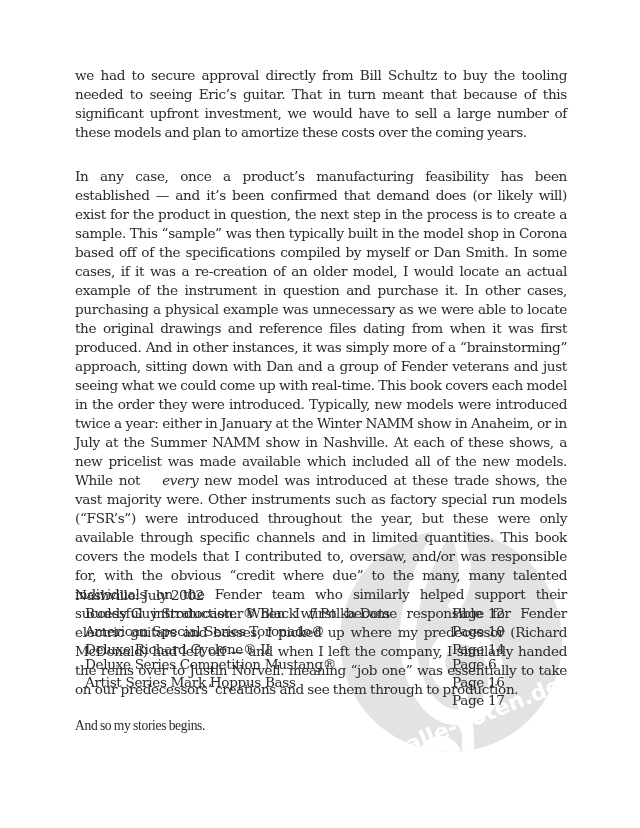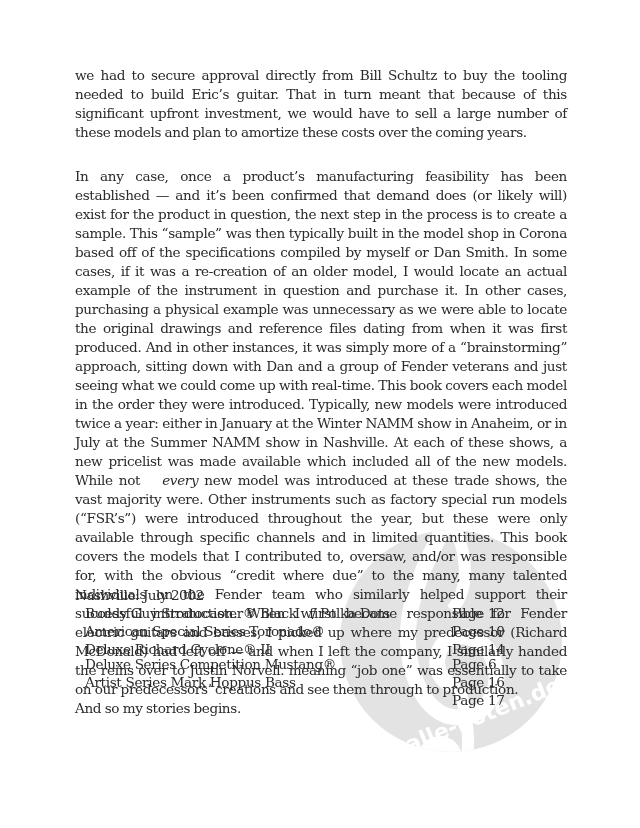--- a/index.html
+++ b/index.html
@@ -14,21 +14,21 @@
   }
   .watermark svg { position: absolute; left: 0; top: 0; }
   .page { position: absolute; left: 75px; top: 66px; width: 492px; }
   .para {
     font-size: 13.6px; line-height: 19px; text-align: justify; margin: 0;
     letter-spacing: -0.35px; word-spacing: -0.5px;
     position: relative;
   }
   .p1 { }
   .p2 { margin-top: 25px; }
-  .p3 { margin-top: 0; }
+  .p3 { margin-top: 17px; font-family: Liberation Serif, serif; }
   .toc { position: absolute; left: 75px; top: 587px; width: 420px; }
   .toc-heading { font-weight: normal; font-size: 13.6px; line-height: 17px; letter-spacing: -0.5px; }
   .toc-row { position: relative; height: 18px; font-size: 13.6px; line-height: 18px; letter-spacing: -0.35px; }
   .toc-row.tight { height: 15px; }
   .toc-title { position: absolute; left: 10px; white-space: nowrap; }
   .toc-page { position: absolute; left: 377px; white-space: nowrap; }
   em { font-style: italic; margin-left: 16px; }
 </style>
 </head>
 <body>
@@ -37,21 +37,21 @@
   <svg width="222" height="222" viewBox="0 0 222 222">
     <path d="M108,-10 C92,20 70,60 68,100 C66,140 82,178 108,186 C138,194 160,168 156,140 C152,112 126,100 108,110 C92,120 94,150 112,154" fill="none" stroke="#ffffff" stroke-width="16" stroke-linecap="round"></path>
     <path d="M112,-10 C130,30 128,60 112,80" fill="none" stroke="#ffffff" stroke-width="12"></path>
     <path d="M120,160 C128,190 130,210 126,240" fill="none" stroke="#ffffff" stroke-width="12"></path>
     <circle cx="100" cy="228" r="22" fill="#ffffff"></circle>
     <text x="60" y="205" transform="rotate(-22 110 190)" font-family="DejaVu Sans, sans-serif" font-weight="bold" font-size="22" fill="#ffffff">alle-noten.de</text>
   </svg>
 </div>
 
 <div class="page">
-  <p class="para p1">we had to secure approval directly from Bill Schultz to buy the tooling needed to build Eric’s guitar. That in turn meant that because of this significant upfront investment, we would have to sell a large number of these models and plan to amortize these costs over the coming years.</p>
+  <p class="para p1">we had to secure approval directly from Bill Schultz to buy the tooling needed to seeing Eric’s guitar. That in turn meant that because of this significant upfront investment, we would have to sell a large number of these models and plan to amortize these costs over the coming years.</p>
   <p class="para p2"><span>In any case, once a product’s manufacturing feasibility has been established — and it’s been confirmed that demand does (or likely will) exist for the product in question, the next step in the process is to create a sample. This “sample” was then typically built in the model shop in Corona based off of the specifications compiled by myself or Dan Smith. In some cases, if it was a re-creation of an older model, I would locate an actual example of the instrument in question and purchase it. In other cases, purchasing a physical example was unnecessary as we were able to locate the original drawings and reference files dating from when it was first produced. And in other instances, it was simply more of a “brainstorming” approach, sitting down with Dan and a group of Fender veterans and just seeing what we could come up with real-time. This book covers each model in the order they were introduced. Typically, new models were introduced twice a year: either in January at the Winter NAMM show in Anaheim, or in July at the Summer NAMM show in Nashville. At each of these shows, a new pricelist was made available which included all of the new models. While not </span><em>every</em><span> new model was introduced at these trade shows, the vast majority were. Other instruments such as factory special run models (“FSR’s”) were introduced throughout the year, but these were only available through specific channels and in limited quantities. This book covers the models that I contributed to, oversaw, and/or was responsible for, with the obvious “credit where due” to the many, many talented individuals on the Fender team who similarly helped support their successful introduction. When I first became responsible for Fender electric guitars and basses, I picked up where my predecessor (Richard McDonald) had left off — and when I left the company, I similarly handed the reins over to Justin Norvell. meaning “job one” was essentially to take on our predecessors’ creations and see them through to production.</span></p>
   <p class="para p3">And so my stories begins.</p>
 </div>
 
 <div class="toc">
   <div class="toc-heading">Nashville: July 2002</div>
   <div class="toc-row">
     <span class="toc-title">Buddy Guy Stratocaster® Black w/ Polka Dots</span>
     <span class="toc-page">Page 12</span>
   </div>

